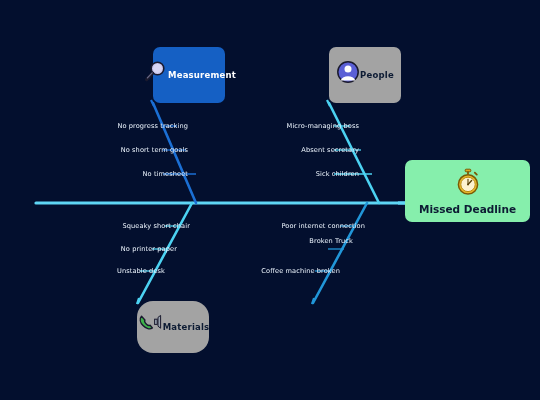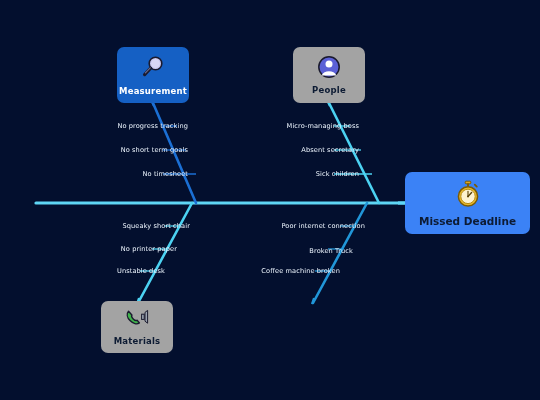--- a/index.html
+++ b/index.html
@@ -25,24 +25,25 @@
     top: 0;
     width: 540px;
     height: 400px;
   }
 
   
   .cat-box {
     position: absolute;
     border-radius: 7px;
     display: flex;
-    flex-direction: column;
+    flex-direction: row;
     align-items: center;
     justify-content: center;
     box-sizing: border-box;
+    margin-left: 36px;
   }
   .cat-box .cat-icon {
     line-height: 1;
     margin-bottom: 3px;
   }
   .cat-box .cat-label {
     font-size: 8.5px;
     font-weight: bold;
     letter-spacing: 0.2px;
     white-space: nowrap;
@@ -50,31 +51,31 @@
   .cat-dark { background: #1560c4; }
   .cat-dark .cat-label { color: #ffffff; }
   .cat-cyan { background: #a3a3a3; }
   .cat-cyan .cat-label { color: #0d1b33; }
   .cat-mid { background: #2bb2e8; }
   .cat-mid .cat-label { color: #07203d; }
 
   
   #box-measurement { left: 117px; top: 47px;  width: 72px; height: 56px; }
   #box-people      { left: 293px; top: 47px;  width: 72px; height: 56px; }
-  #box-materials   { left: 101px; top: 301px; width: 72px; height: 52px; }
+  #box-materials   { left: 101px; top: 301px; width: 72px; height: 52px; border-radius: 16px; }
   #box-machine     { left: 277px; top: 301px; width: 72px; height: 52px; }
 
   
   #effect-box {
     position: absolute;
     left: 405px;
-    top: 172px;
+    top: 160px;
     width: 125px;
     height: 62px;
-    background: #3b82f6;
+    background: #86efac;
     border-radius: 7px;
     display: flex;
     flex-direction: column;
     align-items: center;
     justify-content: center;
     box-sizing: border-box;
   }
   #effect-box .effect-icon {
     line-height: 1;
     margin-bottom: 4px;
@@ -194,16 +195,16 @@
 
   <div class="cause right-align" style="left:332px; top:126px;">Micro-managing boss</div>
   <div class="cause right-align" style="left:332px; top:150px;">Absent secretary</div>
   <div class="cause right-align" style="left:332px; top:174px;text-align:right;">Sick children</div>
 
   <div class="cause right-align" style="left:163px; top:226px;">Squeaky short chair</div>
   <div class="cause right-align" style="left:150px; top:249px;">No printer paper</div>
   <div class="cause right-align" style="left:138px; top:271px;text-align:right;">Unstable desk</div>
 
   <div class="cause right-align" style="left:338px; top:226px;">Poor internet connection</div>
-  <div class="cause right-align" style="left:326px; top:251px;">Broken Truck</div>
+  <div class="cause right-align" style="left:326px; top:241px;">Broken Truck</div>
   <div class="cause right-align" style="left:313px; top:271px;">Coffee machine broken</div>
 
 </div>
 
 </body></html>

